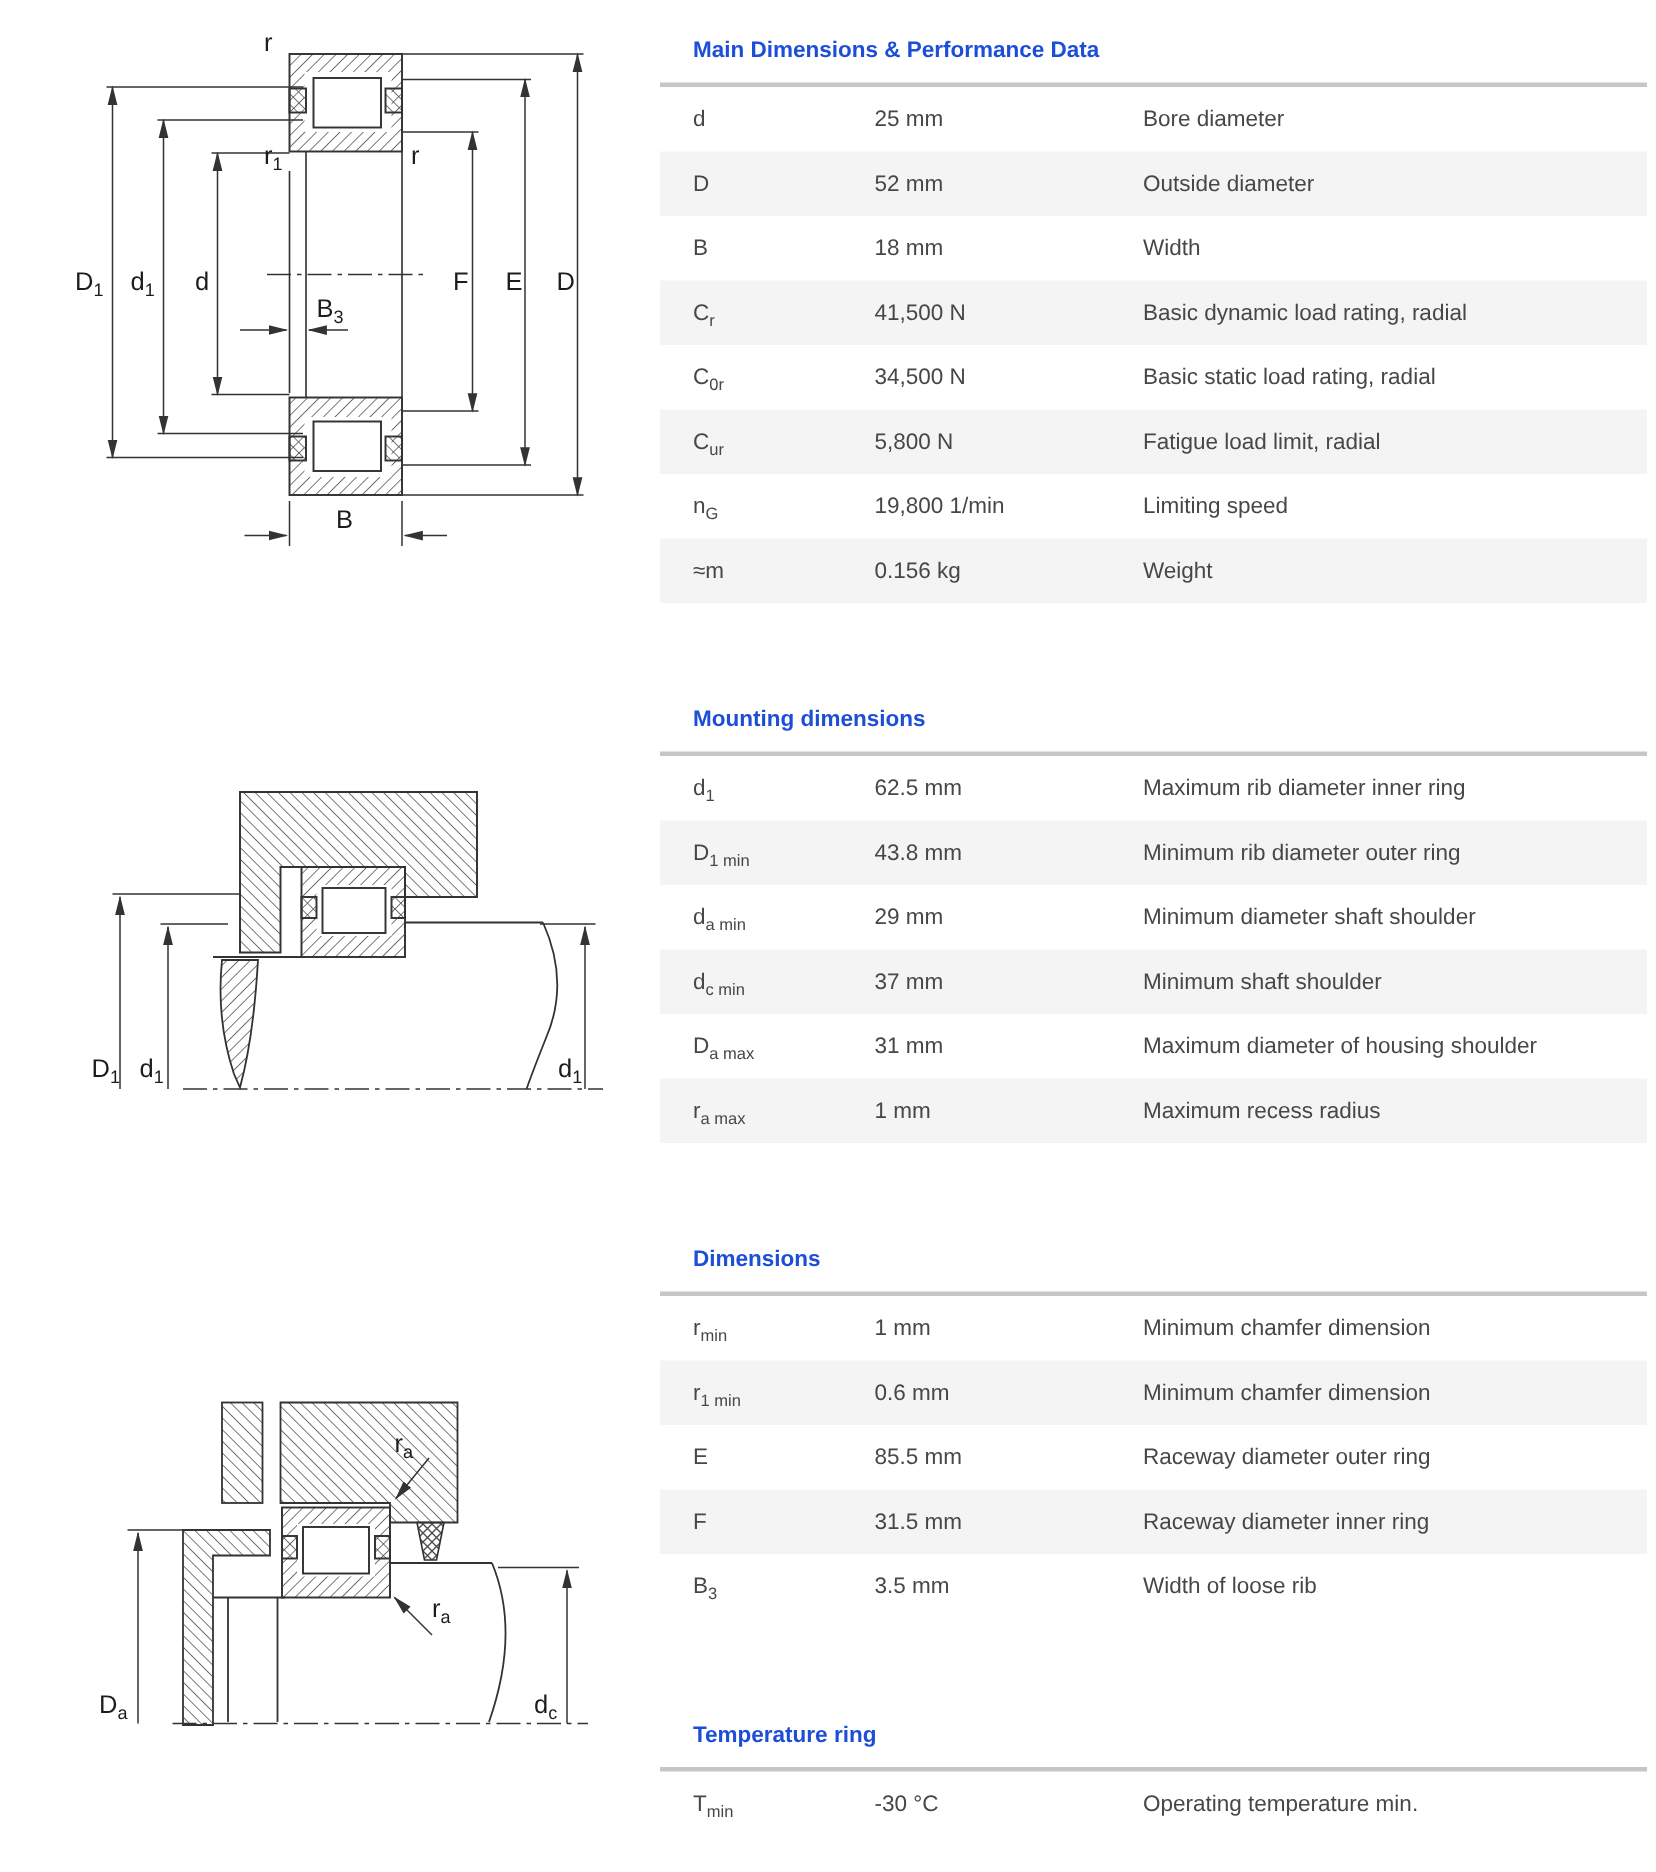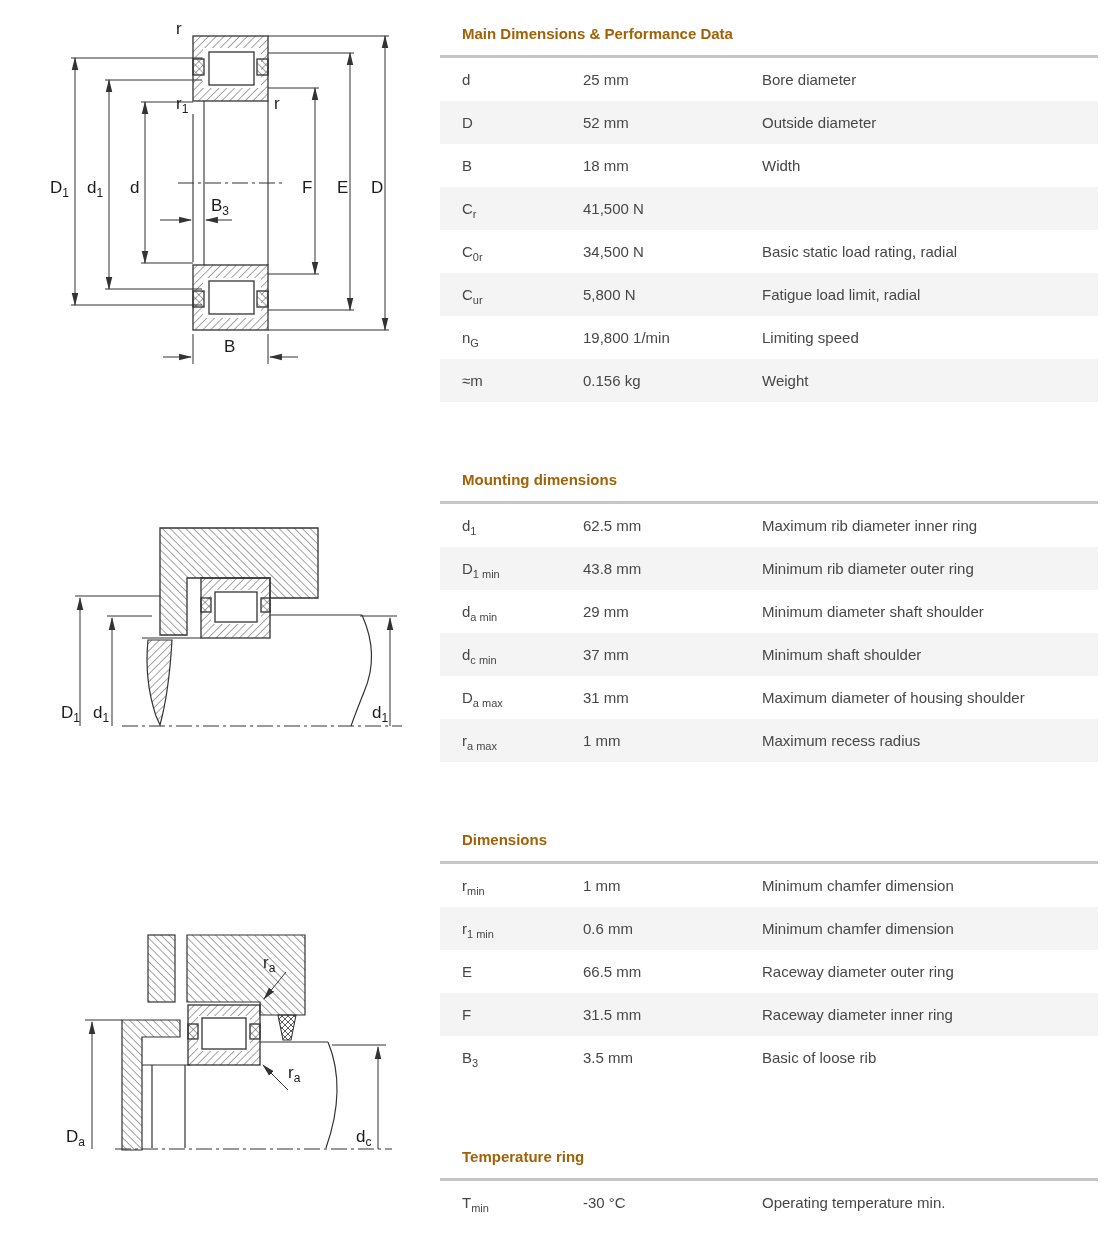--- a/index.html
+++ b/index.html
@@ -6,21 +6,21 @@
   body{font-family:"Liberation Sans",sans-serif;color:#474747;}
   .page{position:relative;width:1104px;height:1248px;overflow:hidden;background:#fff;}
   .diagram{position:absolute;}
   #dia1{left:30px;top:12px;}
   #dia2{left:30px;top:520px;}
   #dia3{left:30px;top:920px;}
   .tables{position:absolute;left:440px;top:0;width:658px;}
   section{margin:0;}
   section + section{margin-top:44px;}
   section h2{
-    font-size:15px;font-weight:bold;color:#a16207;
+    font-size:15px;font-weight:bold;color:#1d4ed8;
     margin:0 0 12px 0;padding:24px 0 0 22px;line-height:19px;
   }
   section:first-child h2{padding-top:24px;}
   .rows{border-top:3px solid #c6c6c6;}
   .row{
     display:grid;grid-template-columns:121px 179px auto;
     align-items:center;height:43px;padding-left:22px;
     font-size:15px;color:#474747;
   }
   .row:nth-child(even){background:#f4f4f4;}
@@ -217,20 +217,21 @@
 
   <div class="row">
     <span class="c label"><span>B</span><sub></sub></span>
     <span class="c value">18 mm</span>
     <span class="c desc">Width</span>
   </div>
 
   <div class="row">
     <span class="c label"><span>C</span><sub>r</sub></span>
     <span class="c value">41,500 N</span>
+    <span class="c desc">Basic dynamic load rating, radial</span>
   </div>
 
   <div class="row">
     <span class="c label"><span>C</span><sub>0r</sub></span>
     <span class="c value">34,500 N</span>
     <span class="c desc">Basic static load rating, radial</span>
   </div>
 
   <div class="row">
     <span class="c label"><span>C</span><sub>ur</sub></span>
@@ -302,34 +303,34 @@
   </div>
 
   <div class="row">
     <span class="c label"><span>r</span><sub>1 min</sub></span>
     <span class="c value">0.6 mm</span>
     <span class="c desc">Minimum chamfer dimension</span>
   </div>
 
   <div class="row">
     <span class="c label"><span>E</span><sub></sub></span>
-    <span class="c value">66.5 mm</span>
+    <span class="c value">85.5 mm</span>
     <span class="c desc">Raceway diameter outer ring</span>
   </div>
 
   <div class="row">
     <span class="c label"><span>F</span><sub></sub></span>
     <span class="c value">31.5 mm</span>
     <span class="c desc">Raceway diameter inner ring</span>
   </div>
 
   <div class="row">
     <span class="c label"><span>B</span><sub>3</sub></span>
     <span class="c value">3.5 mm</span>
-    <span class="c desc">Basic of loose rib</span>
+    <span class="c desc">Width of loose rib</span>
   </div>
 </div>
     </section>
     <section>
       <h2>Temperature ring</h2>
       <div class="rows">
   <div class="row">
     <span class="c label"><span>T</span><sub>min</sub></span>
     <span class="c value">-30 °C</span>
     <span class="c desc">Operating temperature min.</span>

